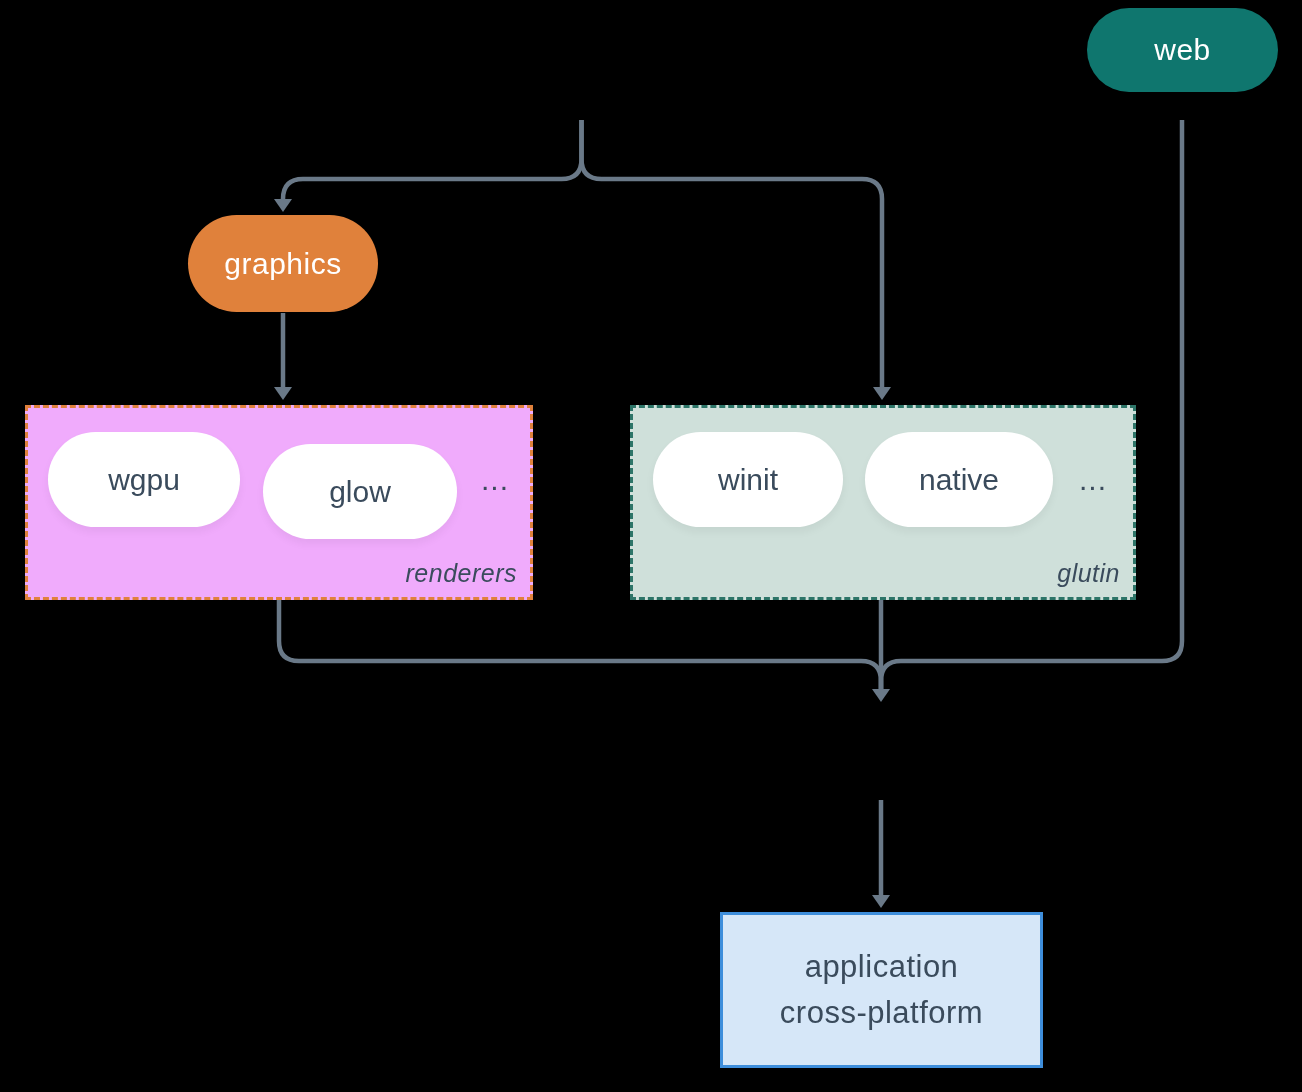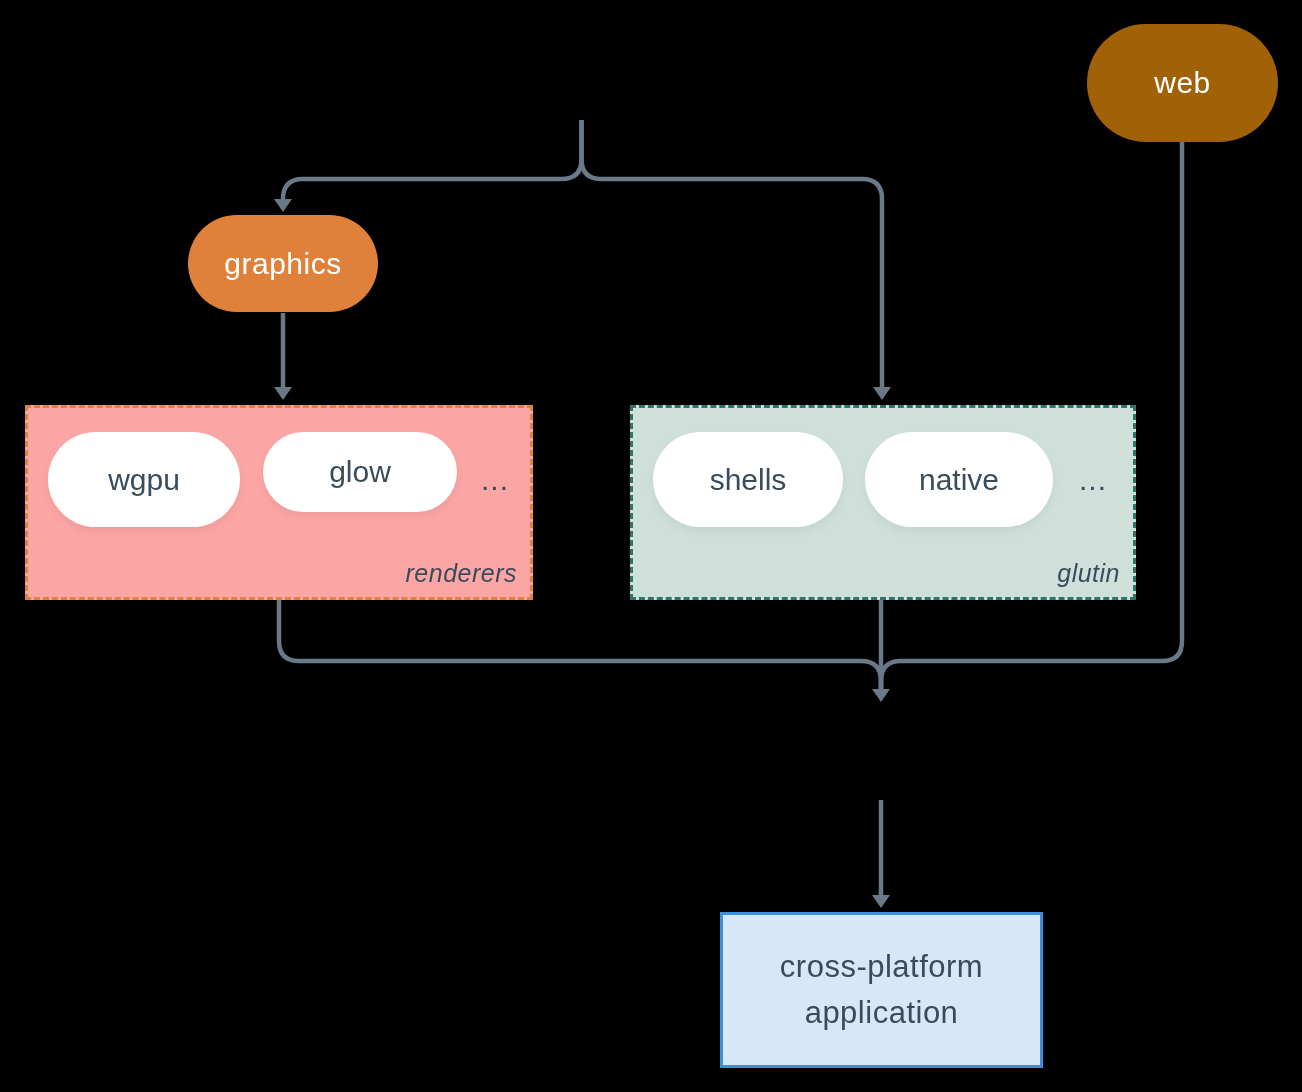--- a/index.html
+++ b/index.html
@@ -20,53 +20,53 @@
     position: absolute;
     display: flex;
     align-items: center;
     justify-content: center;
     border-radius: 60px;
     font-size: 30px;
     letter-spacing: 0.5px;
     color: #FFFFFF;
   }
   .pill-native   { left: 486px; top: 24px;  width: 191px; height: 96px; background: #6659E8; }
-  .pill-web      { left: 1087px; top: 24px; width: 191px; height: 118px; background: #a16207; }
+  .pill-web      { left: 1087px; top: 8px; width: 191px; height: 84px; background: #0f766e; }
   .pill-graphics { left: 188px; top: 215px; width: 190px; height: 97px; background: #E0813B; }
   .pill-iced     { left: 788px; top: 707px; width: 190px; height: 93px; background: #2F89D6; }
 
   .group {
     position: absolute;
     box-sizing: border-box;
     width: 508px; height: 195px;
     border: 3px dashed;
   }
   .group-renderers {
     left: 25px; top: 405px;
-    background: #fca5a5;
+    background: #f0abfc;
     border-color: #E0813C;
   }
   .group-shells {
     left: 630px; top: 405px; width: 506px;
     background: #CFE0DA;
     border-color: #2D7568;
   }
   .group .white-pill {
     position: absolute;
     display: flex;
     align-items: center;
     justify-content: center;
     background: #FFFFFF;
     border-radius: 60px;
     font-size: 30px;
     color: #3A4B5C;
     box-shadow: 0 5px 9px rgba(0,0,0,0.05);
   }
   .group-renderers .wp-1 { left: 20px;  top: 24px; width: 192px; height: 95px; }
-  .group-renderers .wp-2 { left: 235px; top: 24px; width: 194px; height: 80px; }
+  .group-renderers .wp-2 { left: 235px; top: 36px; width: 194px; height: 95px; }
   .group-shells    .wp-1 { left: 20px;  top: 24px; width: 190px; height: 95px; }
   .group-shells    .wp-2 { left: 232px; top: 24px; width: 188px; height: 95px; }
   .ellipsis {
     position: absolute;
     top: 24px; height: 95px; width: 60px;
     display: flex; align-items: center; justify-content: center;
     font-size: 30px; color: #3A4B5C; letter-spacing: 1px;
   }
   .group-renderers .ellipsis { left: 437px; }
   .group-shells    .ellipsis { left: 430px; }
@@ -135,28 +135,28 @@
     </div>
     <div class="white-pill wp-2">
       <span>glow</span>
     </div>
     <span class="ellipsis">...</span>
     <span class="group-label">renderers</span>
   </div>
 
   <div class="group group-shells">
     <div class="white-pill wp-1">
-      <span>shells</span>
+      <span>winit</span>
     </div>
     <div class="white-pill wp-2">
       <span>native</span>
     </div>
     <span class="ellipsis">...</span>
     <span class="group-label">glutin</span>
   </div>
 
 
   <div class="app-box">
+    <span>application</span>
     <span>cross-platform</span>
-    <span>application</span>
   </div>
 
 </div>
 
 </body></html>

